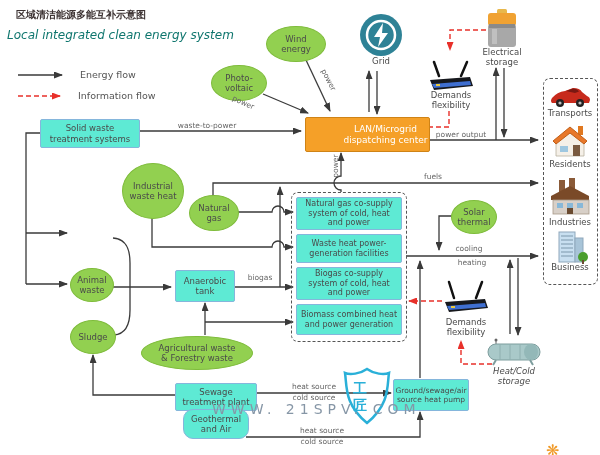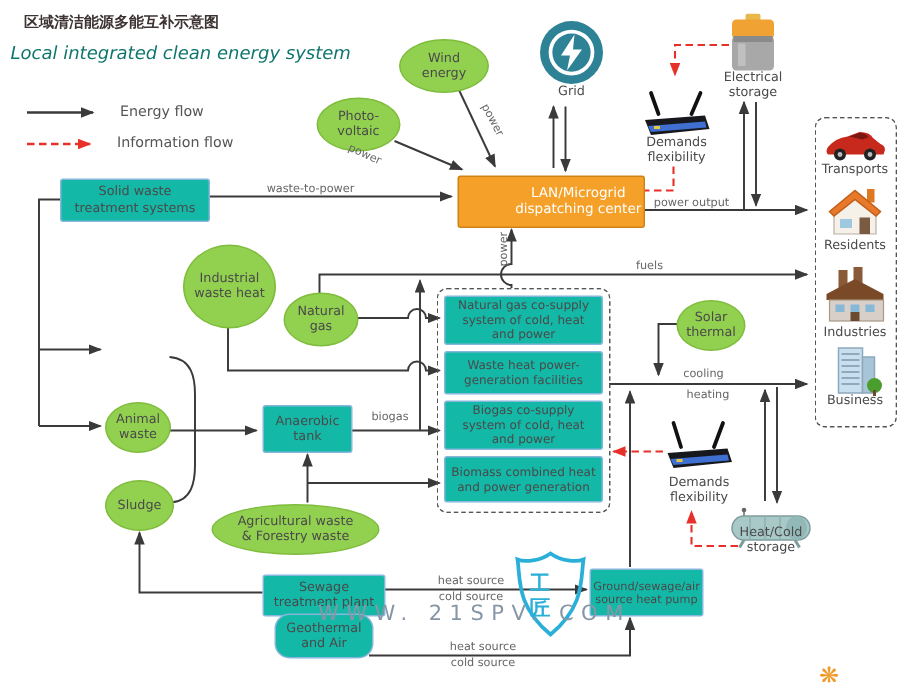--- a/index.html
+++ b/index.html
@@ -3,21 +3,21 @@
 <meta charset="utf-8">
 <style>
   html,body{margin:0;padding:0;background:#fff;}
   .canvas{position:relative;width:600px;height:455px;background:#fff;overflow:hidden;
           font-family:"DejaVu Sans",sans-serif;color:#4a4a4a;}
   svg.wires{position:absolute;left:0;top:0;z-index:1;}
   .node{position:absolute;z-index:2;display:flex;align-items:center;justify-content:center;
         text-align:center;font-size:8.5px;line-height:1.2;color:#4a4a4a;}
   .pre{white-space:pre-line;}
   .ellipse{background:#92d050;border:1px solid #7fbc3c;border-radius:50%;}
-  .bluebox{background:#14b8a6;border:1px solid #85b6dc;border-radius:2px;}
+  .bluebox{background:#5eead4;border:1px solid #85b6dc;border-radius:2px;}
   .orangebox{background:#f5a028;border:1.5px solid #cf8316;border-radius:2px;color:#fff;font-size:9px;}
   .dashedbox{position:absolute;z-index:2;border:1.5px dashed #555;border-radius:7px;background:transparent;}
   .flowlabel{position:absolute;z-index:3;font-size:7.5px;color:#666;text-align:center;line-height:1.1;}
   .iconwrap{position:absolute;z-index:2;}
   .iconlabel{position:absolute;z-index:3;font-size:8.5px;color:#4a4a4a;text-align:center;line-height:1.15;}
   .titlezh{position:absolute;left:16px;top:8px;font-size:10px;font-weight:bold;color:#3d3333;z-index:3;}
   .titleen{position:absolute;left:7px;top:28px;font-size:12px;color:#0f766e;z-index:3;font-style:italic;}
   .legendlabel{position:absolute;z-index:3;font-size:9.5px;color:#555;}
   .watermark-text{position:absolute;left:190px;top:358px;z-index:6;font-size:45px;font-weight:bold;
         letter-spacing:6px;color:rgba(41,178,217,0.18);-webkit-text-stroke:2.2px #29b2d9;white-space:nowrap;}
@@ -181,21 +181,21 @@
   <div class="iconwrap" style="left:486px;top:338px;">
     <svg width="56" height="28">
       <path d="M10,6 L10,2" stroke="#666" stroke-width="1"></path>
       <circle cx="10" cy="2" r="1.5" fill="#666"></circle>
       <rect x="2" y="6" width="52" height="16" rx="8" fill="#a9c9c9" stroke="#7d9d9d" stroke-width="1"></rect>
       <ellipse cx="45" cy="14" rx="7" ry="8" fill="#93b8b8"></ellipse>
       <path d="M14,6 v16 M24,6 v16 M34,6 v16" stroke="#8fb0b0" stroke-width="1"></path>
       <path d="M10,22 l-3,5 M44,22 l3,5" stroke="#7d9d9d" stroke-width="2"></path>
     </svg>
   </div>
-  <div class="iconlabel pre" style="left:488px;top:351px;width:52px;">Heat/Cold
+  <div class="iconlabel pre" style="left:488px;top:367px;width:52px;font-style:italic;">Heat/Cold
 storage</div>
 
   <div class="dashedbox" style="left:543px;top:78px;width:53px;height:205px;"></div>
   <div class="iconwrap" style="left:549px;top:84px;">
     <svg width="42" height="24">
       <path d="M3,14 Q8,8 16,7 L24,4 Q31,4 33,8 L38,12 Q41,13 41,16 L40,19 L3,19 Q1,17 3,14 z" fill="#c72a1c"></path>
       <path d="M17,7 L24,4.5 Q28,4.5 30,7.5 L26,9 z" fill="#7a1812"></path>
       <circle cx="11" cy="19" r="4" fill="#222"></circle>
         <circle cx="31" cy="19" r="4" fill="#222"></circle>
       <circle cx="11" cy="19" r="1.6" fill="#bbb"></circle>

